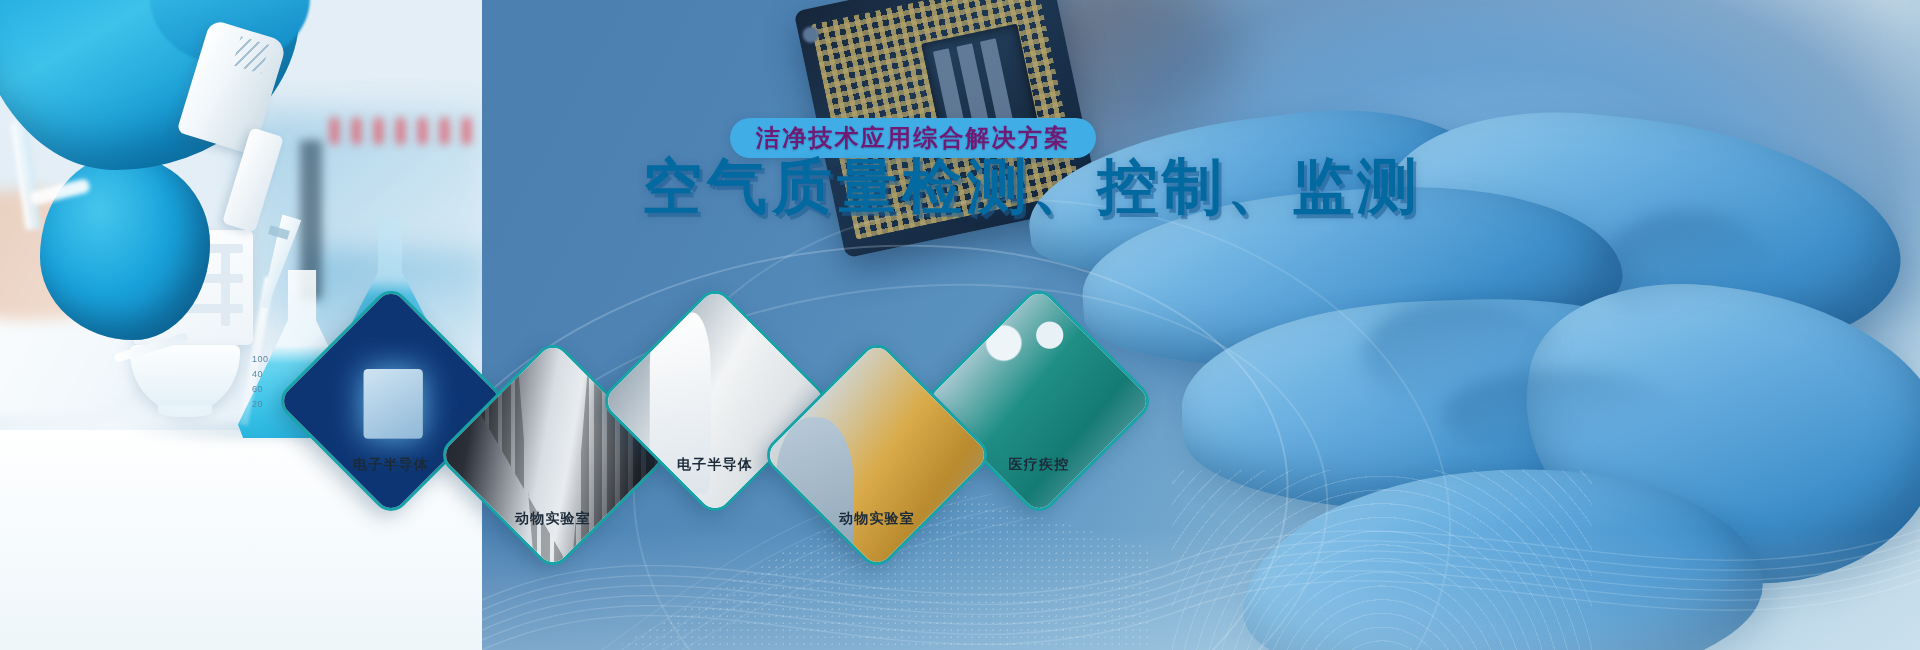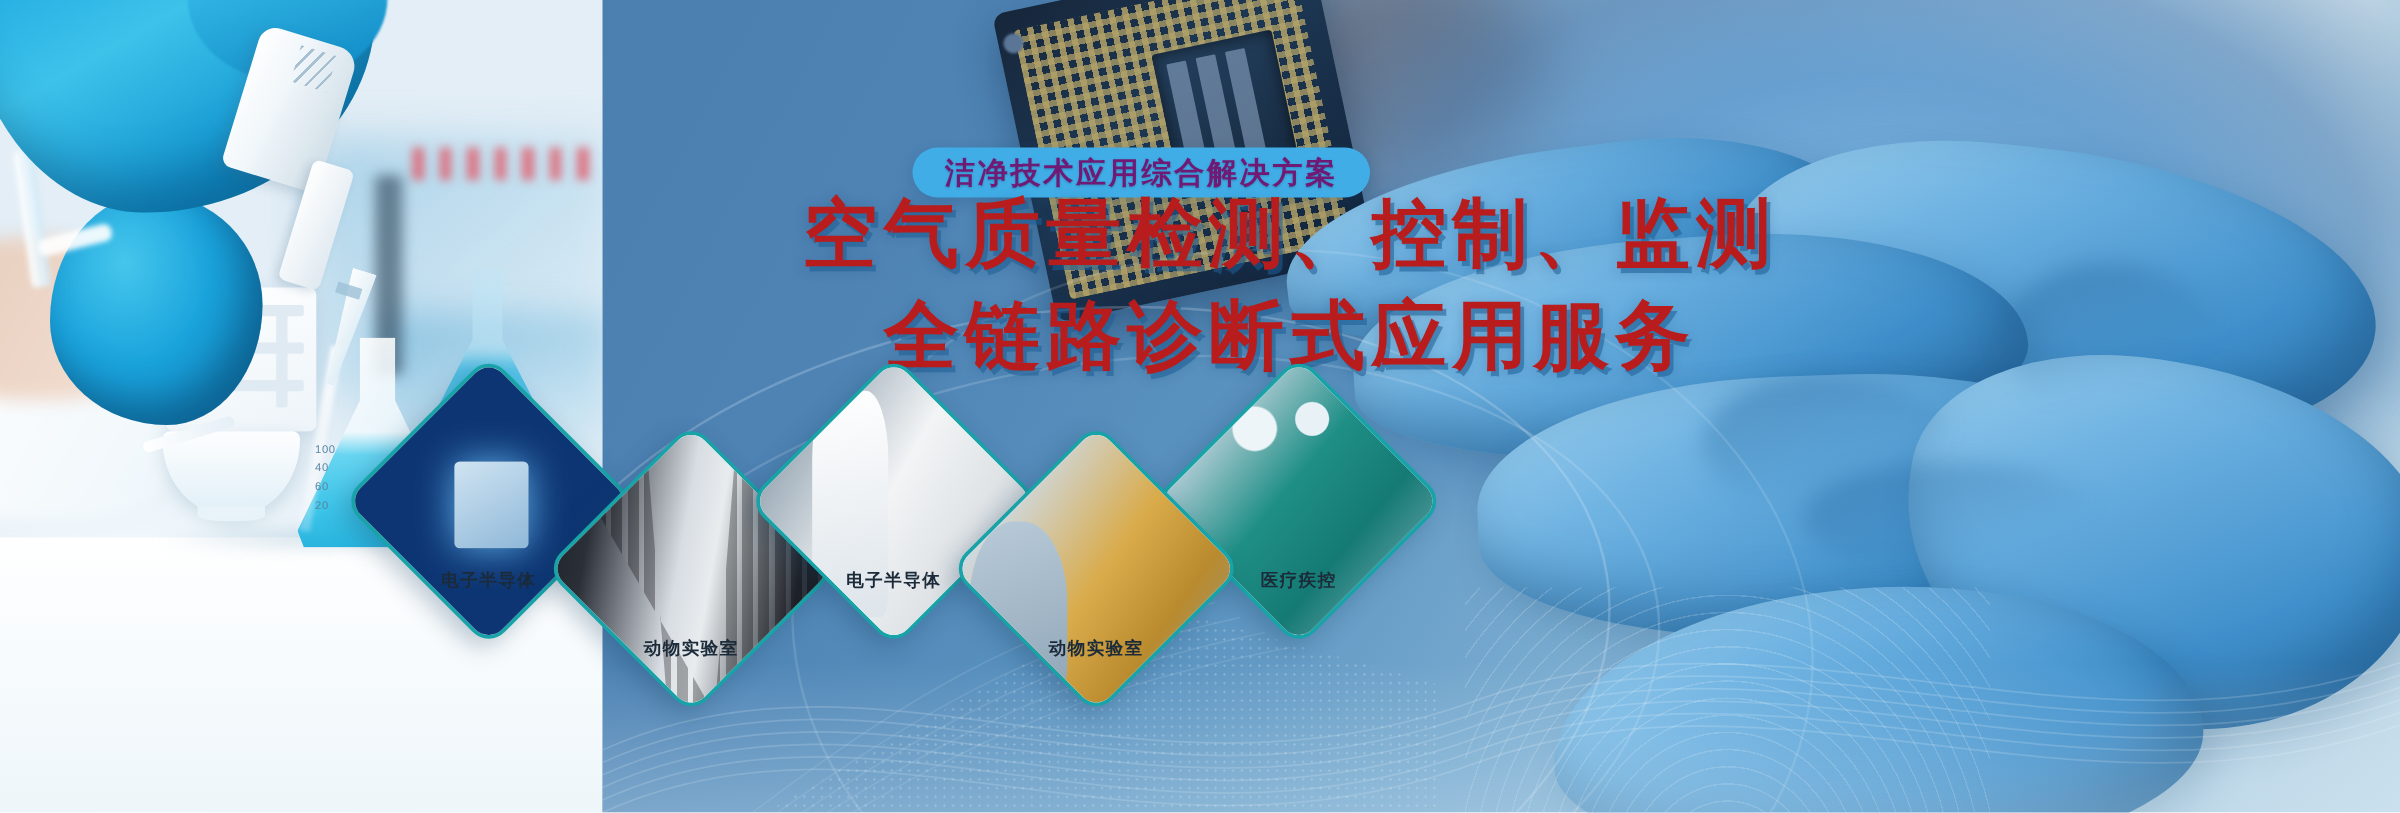--- a/index.html
+++ b/index.html
@@ -165,21 +165,21 @@
 
   
   .textblock{position:absolute;left:482px;top:0;width:1438px;height:650px;}
   .badge{position:absolute;left:248px;top:118px;height:40px;
     display:flex;align-items:center;justify-content:center;padding:0 26px;
     background:#41ade7;border-radius:22px;
     box-shadow:0 3px 10px rgba(20,70,115,.25);}
   .badge span{color:#701a75;font-size:24px;font-weight:bold;letter-spacing:2.2px;
     text-shadow:0 1px 2px rgba(18,70,110,.35);white-space:nowrap;}
   .headline{position:absolute;left:0;top:146px;width:1100px;text-align:center;}
-  .h-line{color:#b91c1c;font-size:60px;font-weight:bold;letter-spacing:5px;
+  .h-line{color:#0369a1;font-size:60px;font-weight:bold;letter-spacing:5px;
     line-height:82px;white-space:nowrap;
     text-shadow:3px 4px 0 rgba(30,95,150,.55), 0 2px 10px rgba(20,70,115,.3);}
 
   
   .cards{position:absolute;left:0;top:0;width:1638px;height:650px;}
   .card{position:absolute;width:166px;height:166px;}
   .card .dia{position:absolute;inset:0;transform:rotate(45deg);
     border:3px solid #17a3a8;border-radius:18px;overflow:hidden;
     background:#ffffff;box-shadow:0 8px 20px rgba(20,60,95,.28);}
   .card .dia .ph{position:absolute;inset:0;transform:rotate(-45deg) scale(1.45);}
@@ -317,21 +317,20 @@
     <div class="ripple"></div>
     <div class="bottom-fade"></div>
   </div>
 
   <div class="textblock">
     <div class="badge">
       <span>洁净技术应用综合解决方案</span>
     </div>
     <div class="headline">
       <div class="h-line">空气质量检测、控制、监测</div>
-      <div class="h-line">全链路诊断式应用服务</div>
     </div>
   </div>
 
   <div class="cards">
 
     <div class="card up" style="left:308px;top:318px;">
       <div class="dia">
         <div class="ph ph-chip"></div>
       </div>
       <div class="lbl">电子半导体</div>

